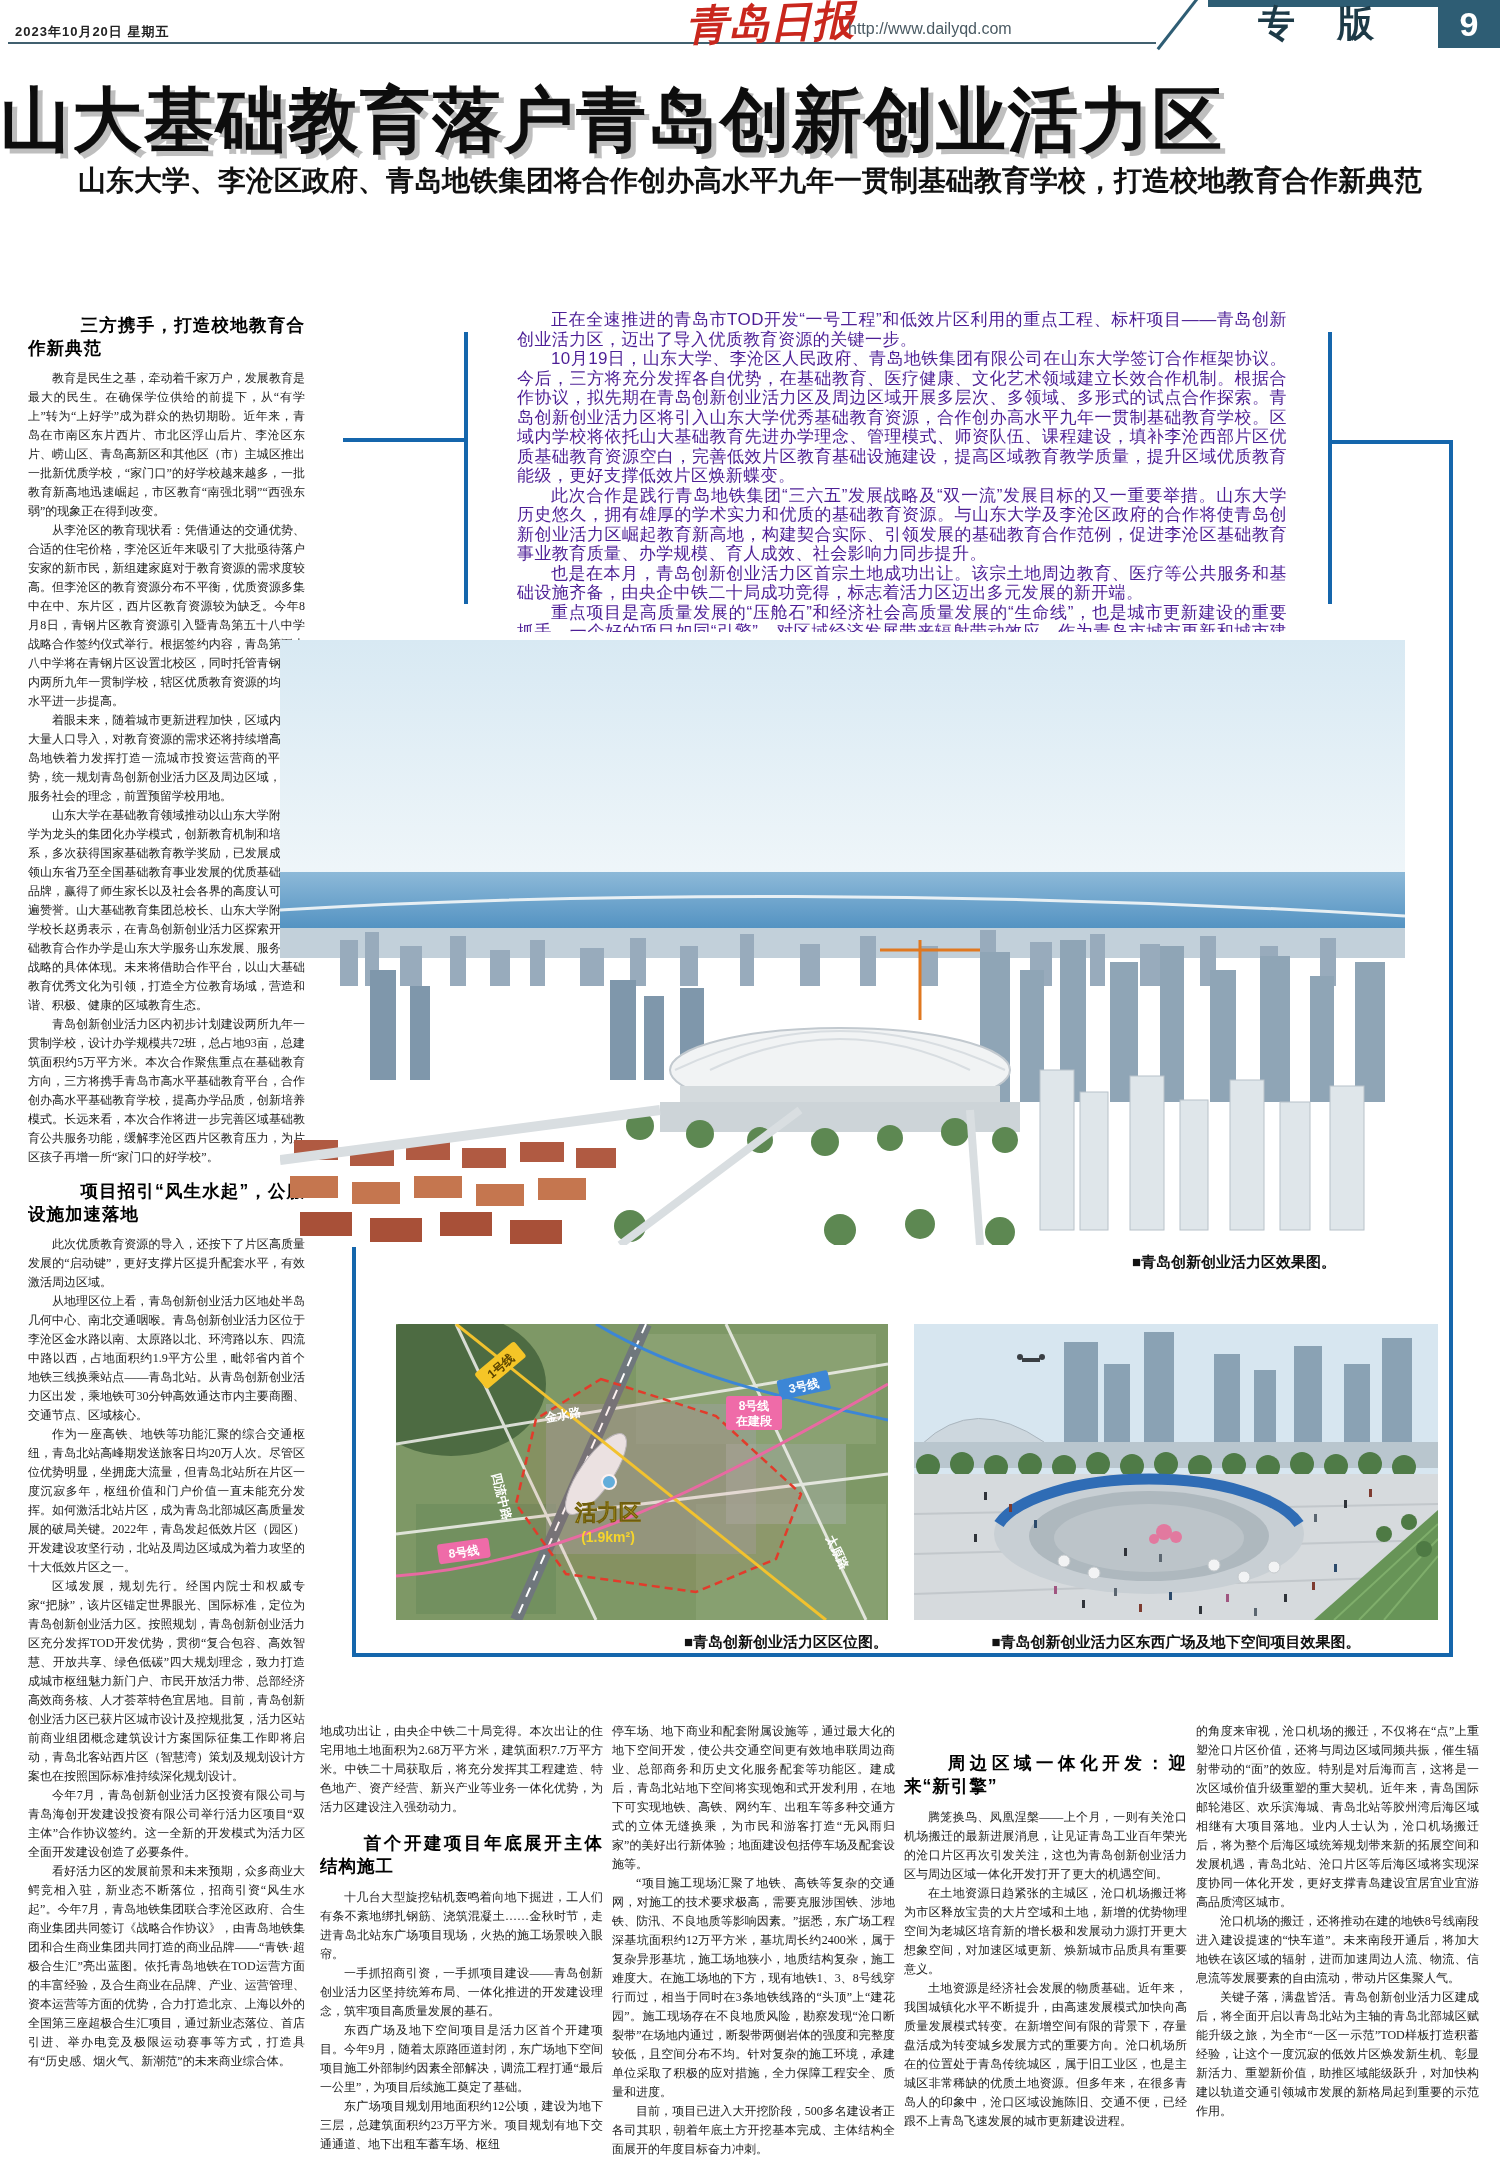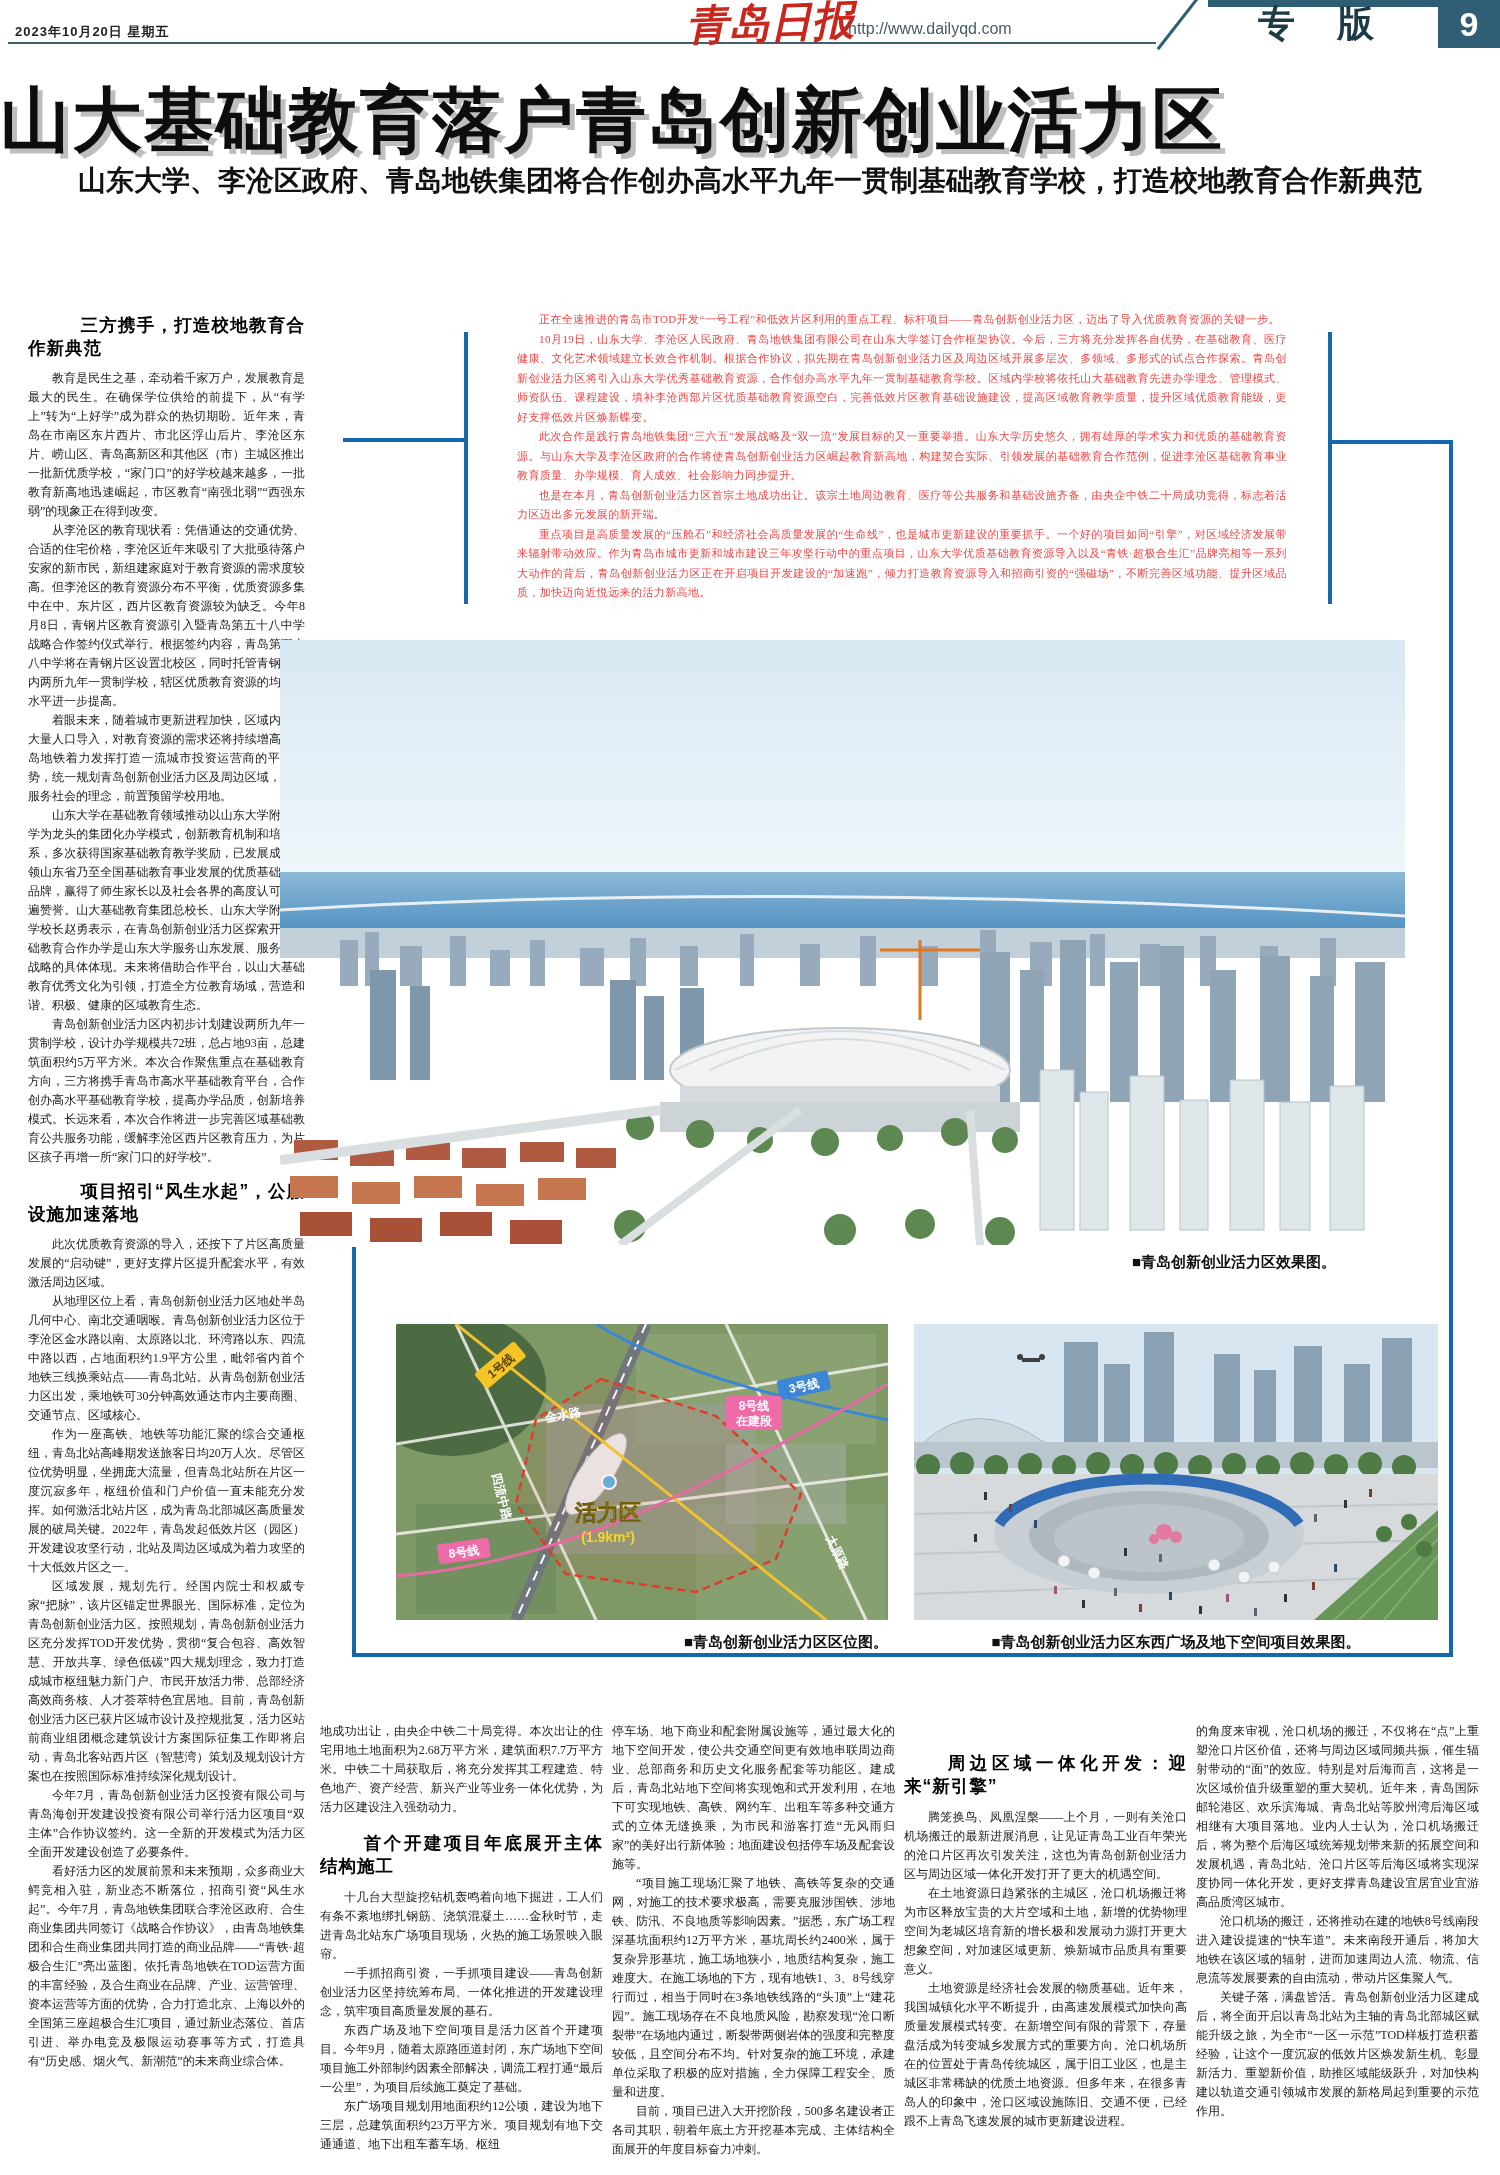--- a/index.html
+++ b/index.html
@@ -24,21 +24,21 @@
   
   .col{position:absolute;overflow:hidden;}
   .col-left{left:28px;top:300px;width:277px;height:1862px;}
   .para{font-size:12px;line-height:19px;text-align:justify;text-indent:2em;margin:0;color:#1b1b1b;}
   .no-indent{text-indent:0;}
   .sec-head{font:bold 17.5px/23px "Liberation Sans",sans-serif;color:#000;text-indent:3em;
             letter-spacing:1px;margin:13px 0 9px 0;text-align:justify;}
   .col-left .sec-head:first-child{margin-top:14px;}
   
   .intro{left:517px;top:310px;width:770px;height:322px;}
-  .intro .para{font-family:Liberation Serif, serif;font-size:11px;line-height:19.5px;color:#ef4444;letter-spacing:0.4px;}
+  .intro .para{font-family:Liberation Sans, sans-serif;font-size:17px;line-height:19.5px;color:#4c1d95;letter-spacing:0.4px;}
   
   .bcol{top:1722px;width:283px;height:442px;}
   .bcol-a{left:320px;} .bcol-b{left:612px;} .bcol-c{left:904px;} .bcol-d{left:1196px;}
   .bcol .sec-head{text-indent:2.5em;margin:15px 0 10px 0;}
   .bcol-c .sec-head:first-child{margin-top:30px;}
   
   .brule{position:absolute;background:#1566ac;}
   .rv-il{left:464px;top:332px;width:4px;height:272px;}
   .rv-ir{left:1328px;top:332px;width:4px;height:272px;}
   .rh-tl{left:343px;top:438px;width:125px;height:4px;}

